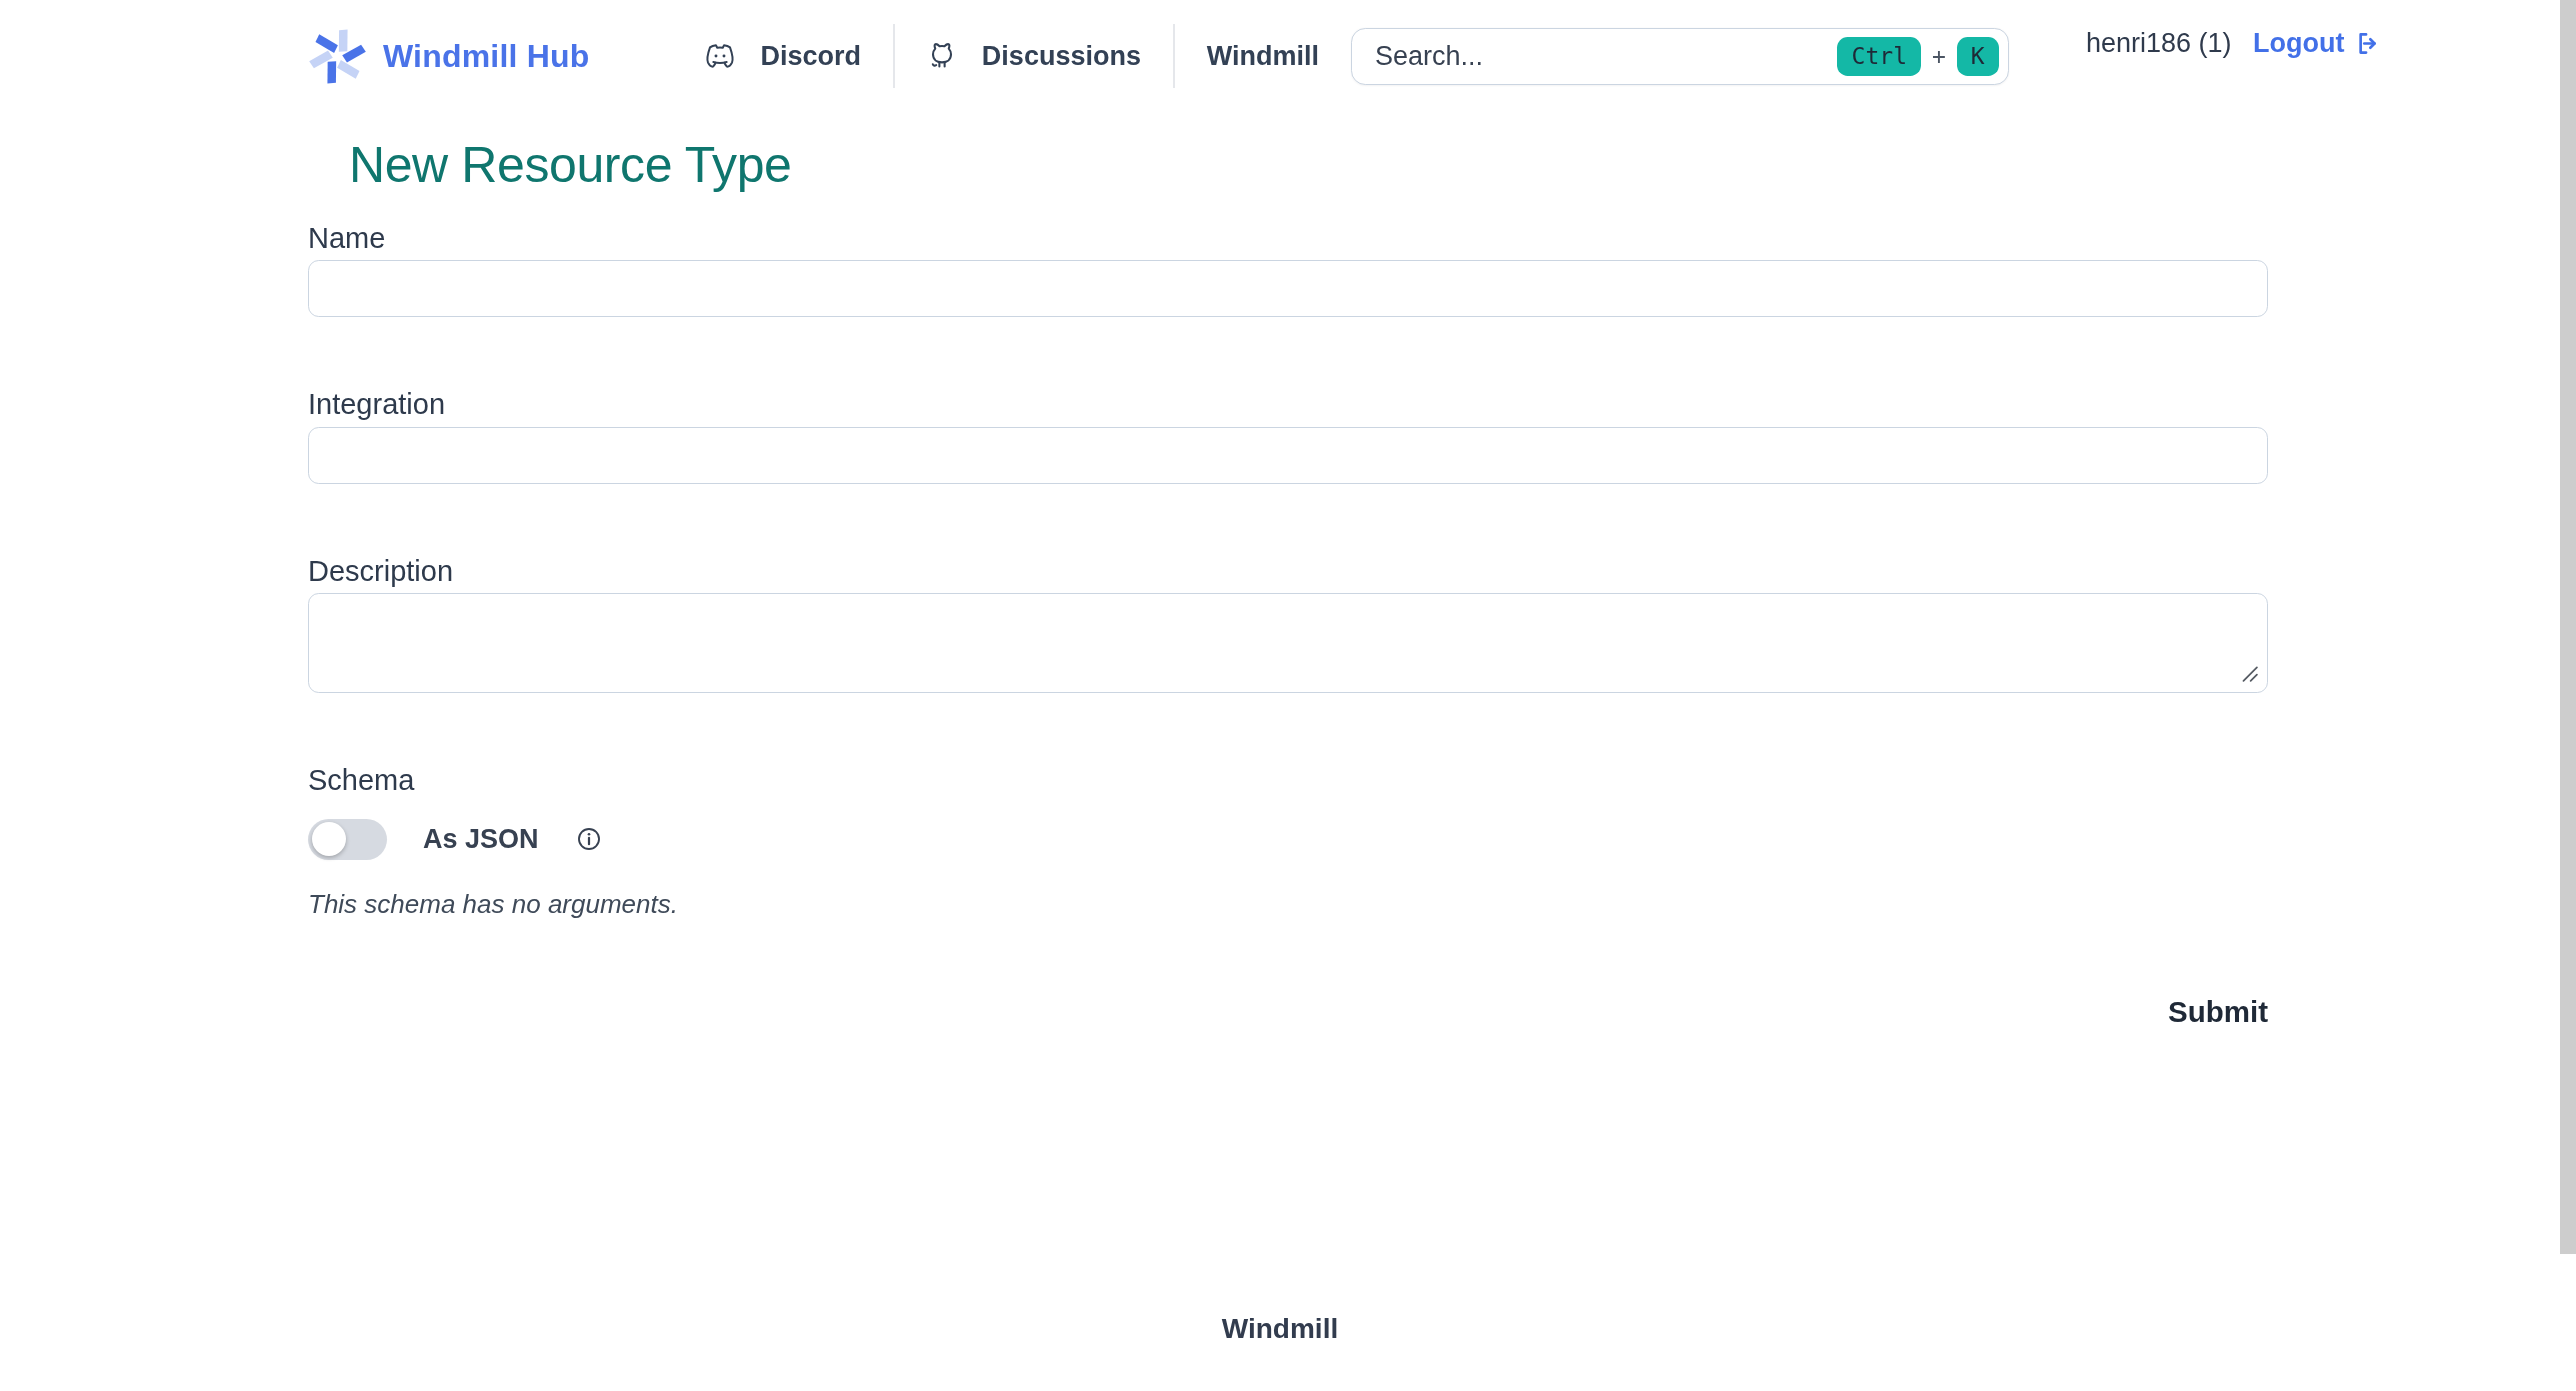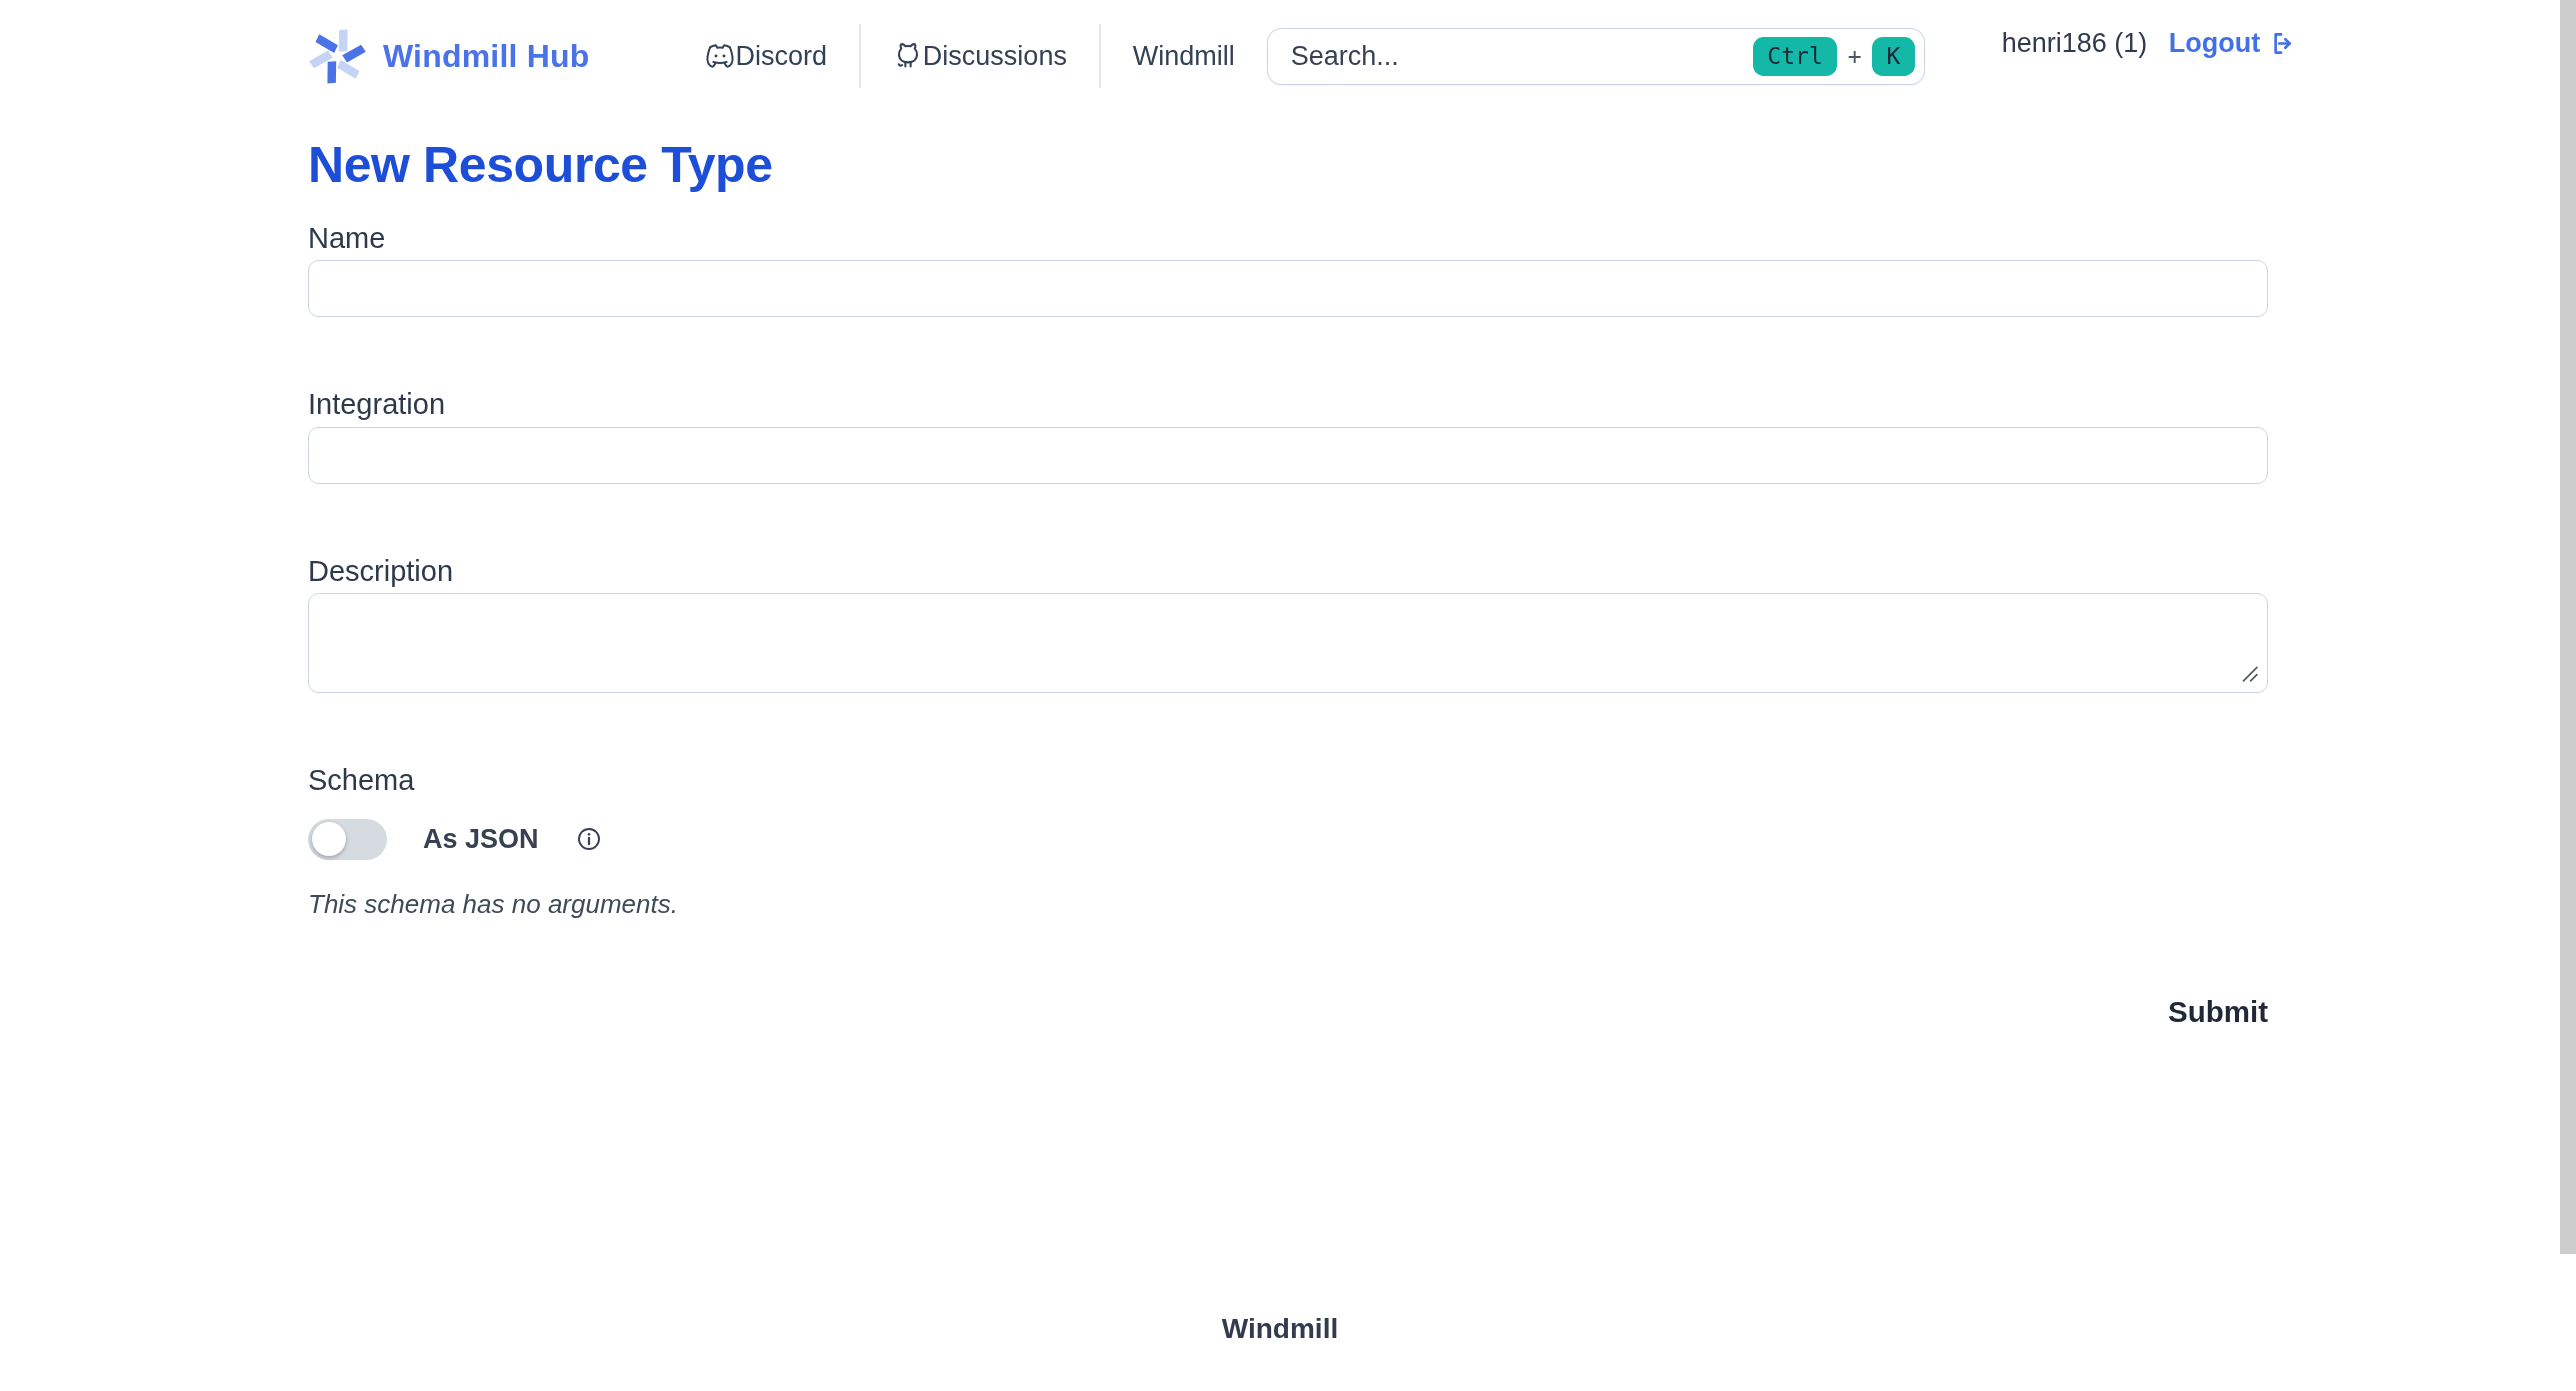--- a/index.html
+++ b/index.html
@@ -9,22 +9,22 @@
 
   
   .scrollbar-track { position:absolute; top:0; right:0; width:16px; height:1392px; background:#ffffff; }
   .scrollbar-thumb { position:absolute; top:0; right:0; width:16px; height:1254px; background:#cdcdcd; }
 
   
   header.topbar { display:flex; align-items:center; padding:23px 292px 0 308px; height:89px; }
   .brand { display:flex; align-items:center; gap:16px; cursor:pointer; }
   .brand-name { font-size:32px; font-weight:700; color:#4a73e8; letter-spacing:0.2px; white-space:nowrap; }
   nav.mainnav { display:flex; align-items:stretch; margin-left:82px; height:64px; }
-  .nav-item { display:flex; align-items:center; gap:0; padding:0 32px;
-              font-size:27px; font-weight:400; color:#334155; cursor:pointer; white-space:nowrap;text-align:center; }
+  .nav-item { display:flex; align-items:center; gap:25px; padding:0 32px;
+              font-size:27px; font-weight:700; color:#334155; cursor:pointer; white-space:nowrap;text-align:center; }
   .nav-divider { width:1.8px; background:#e5e7eb; }
 
   .right-group { margin-left:auto; display:flex; align-items:flex-start; }
   .searchbox { width:658px; height:57px; border:1.8px solid #cbd5e1; border-radius:14.3px;
                display:flex; align-items:center; padding:0 9px 0 23px; background:#fff;
                box-shadow:0 0.9px 1.8px rgba(16,24,40,.05); }
   .search-input { flex:1; min-width:0; border:none; outline:none; font-size:27px; color:#1f2937;
                   font-family:"Liberation Sans", sans-serif; background:transparent; }
   .search-input::placeholder { color:#374151; opacity:1; }
   .kbd { background:#14b8a6; border-radius:10.7px; height:39px; min-width:39px; padding:0 14.3px;
@@ -32,21 +32,21 @@
          font-family:"DejaVu Sans Mono", monospace; font-weight:400; font-size:23px; color:#1f2937; }
   .kbd-plus { margin:0 10.7px; font-size:23px; color:#4b5563; font-family:"DejaVu Sans Mono", monospace; }
 
   .user-group { display:flex; align-items:center; margin-left:77px; gap:21.5px; white-space:nowrap; }
   .username { font-size:27px; color:#2f3a4c; }
   .logout { display:flex; align-items:center; gap:9px; font-size:27px; font-weight:700;
             color:#4270e8; cursor:pointer; text-decoration:none; }
 
   
   main.content { padding-left:308px; width:2268px; }
-  .page-title { margin-top:47px; font-size:50px; font-weight:700; color:#1d4ed8; letter-spacing:-0.4px; }
+  .page-title { margin-top:47px; font-size:50px; font-weight:400; color:#0f766e; letter-spacing:-0.4px;margin-left:41px; }
 
   .field-label { margin-top:27px; font-size:29px; color:#2e3a4c; line-height:34px; }
   .field-label.gap { margin-top:70px; }
   .text-input { margin-top:5.4px; width:100%; height:57px; border:1.8px solid #cbd5e1; border-radius:10.7px;
                 font-size:27px; padding:0 21.5px; color:#1f2937; background:#fff; outline:none;
                 font-family:"Liberation Sans", sans-serif; }
   .textarea-wrap { position:relative; margin-top:5.4px; }
   .text-area { width:100%; height:100px; border:1.8px solid #cbd5e1; border-radius:10.7px; resize:none;
                font-size:27px; padding:10.7px 21.5px; color:#1f2937; background:#fff; outline:none;
                font-family:"Liberation Sans", sans-serif; display:block; }

